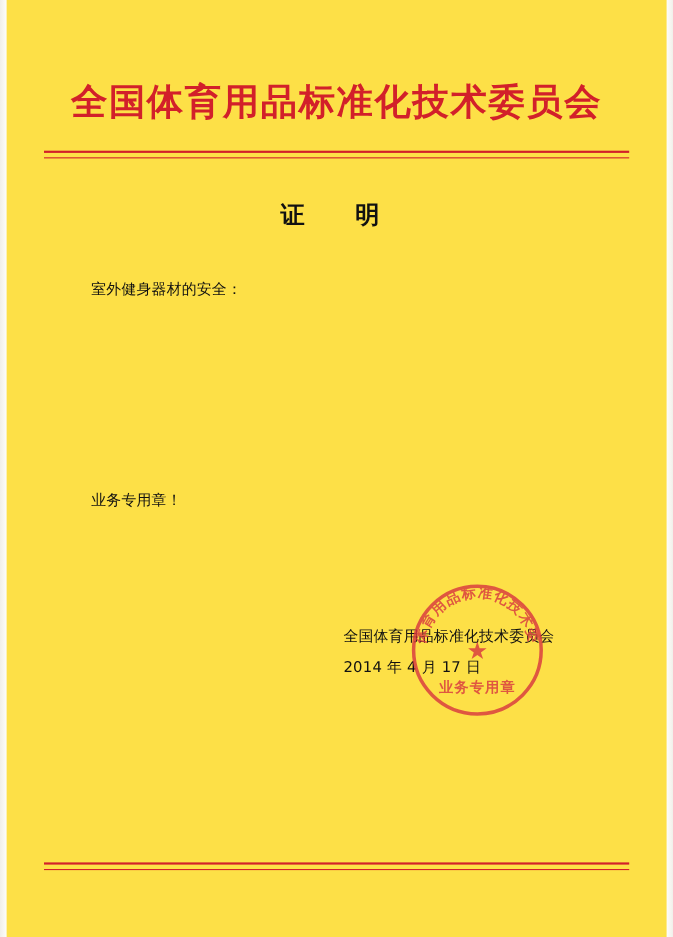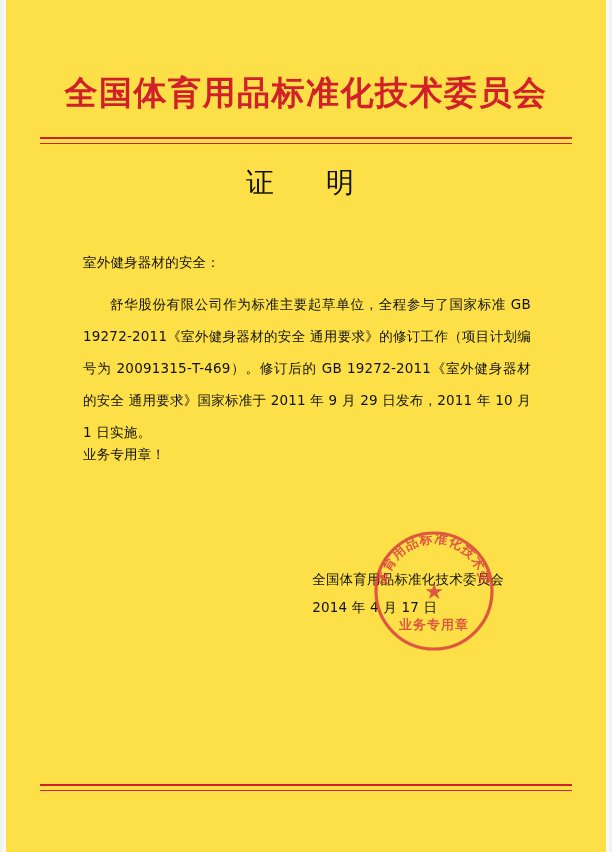--- a/index.html
+++ b/index.html
@@ -57,27 +57,27 @@
     left: 40px;
     width: 532px;
     background: #d2202a;
   }
   .rule-bottom.b1 { top: 784px; height: 2px; }
   .rule-bottom.b2 { top: 790px; height: 1px; }
 
   
   .doc-title {
     position: absolute;
-    top: 164px;
+    top: 181px;
     left: 0;
     width: 100%;
     text-align: center;
     font-family: "DejaVu Sans", "Liberation Sans", sans-serif;
-    font-weight: normal;
-    font-size: 28px;
+    font-weight: bold;
+    font-size: 22px;
     letter-spacing: 12px;
     color: #111;
   }
 
   .salutation {
     position: absolute;
     top: 254px;
     left: 83px;
     font-size: 13.5px;
     color: #111;
@@ -163,23 +163,20 @@
     <div class="letterhead-title">全国体育用品标准化技术委员会</div>
   </div>
 
   <div class="rule-top r1"></div>
   <div class="rule-top r2"></div>
 
   <div class="doc-title">证　明</div>
 
   <div class="salutation">室外健身器材的安全：</div>
 
-  <div class="body-text">
-    <p class="indent">舒华股份有限公司作为标准主要起草单位，全程参与了国家标准 GB 19272-2011《室外健身器材的安全 通用要求》的修订工作（项目计划编号为 20091315-T-469）。修订后的 GB 19272-2011《室外健身器材的安全 通用要求》国家标准于 2011 年 9 月 29 日发布，2011 年 10 月 1 日实施。</p>
-  </div>
 
   <div class="closing">业务专用章！</div>
 
   <div class="signature">
     <div class="line">全国体育用品标准化技术委员会</div>
     <div class="line">2014 年 4 月 17 日</div>
   </div>
 
   <div class="seal">
     <svg width="132" height="132" viewBox="0 0 132 132" aria-hidden="true">

